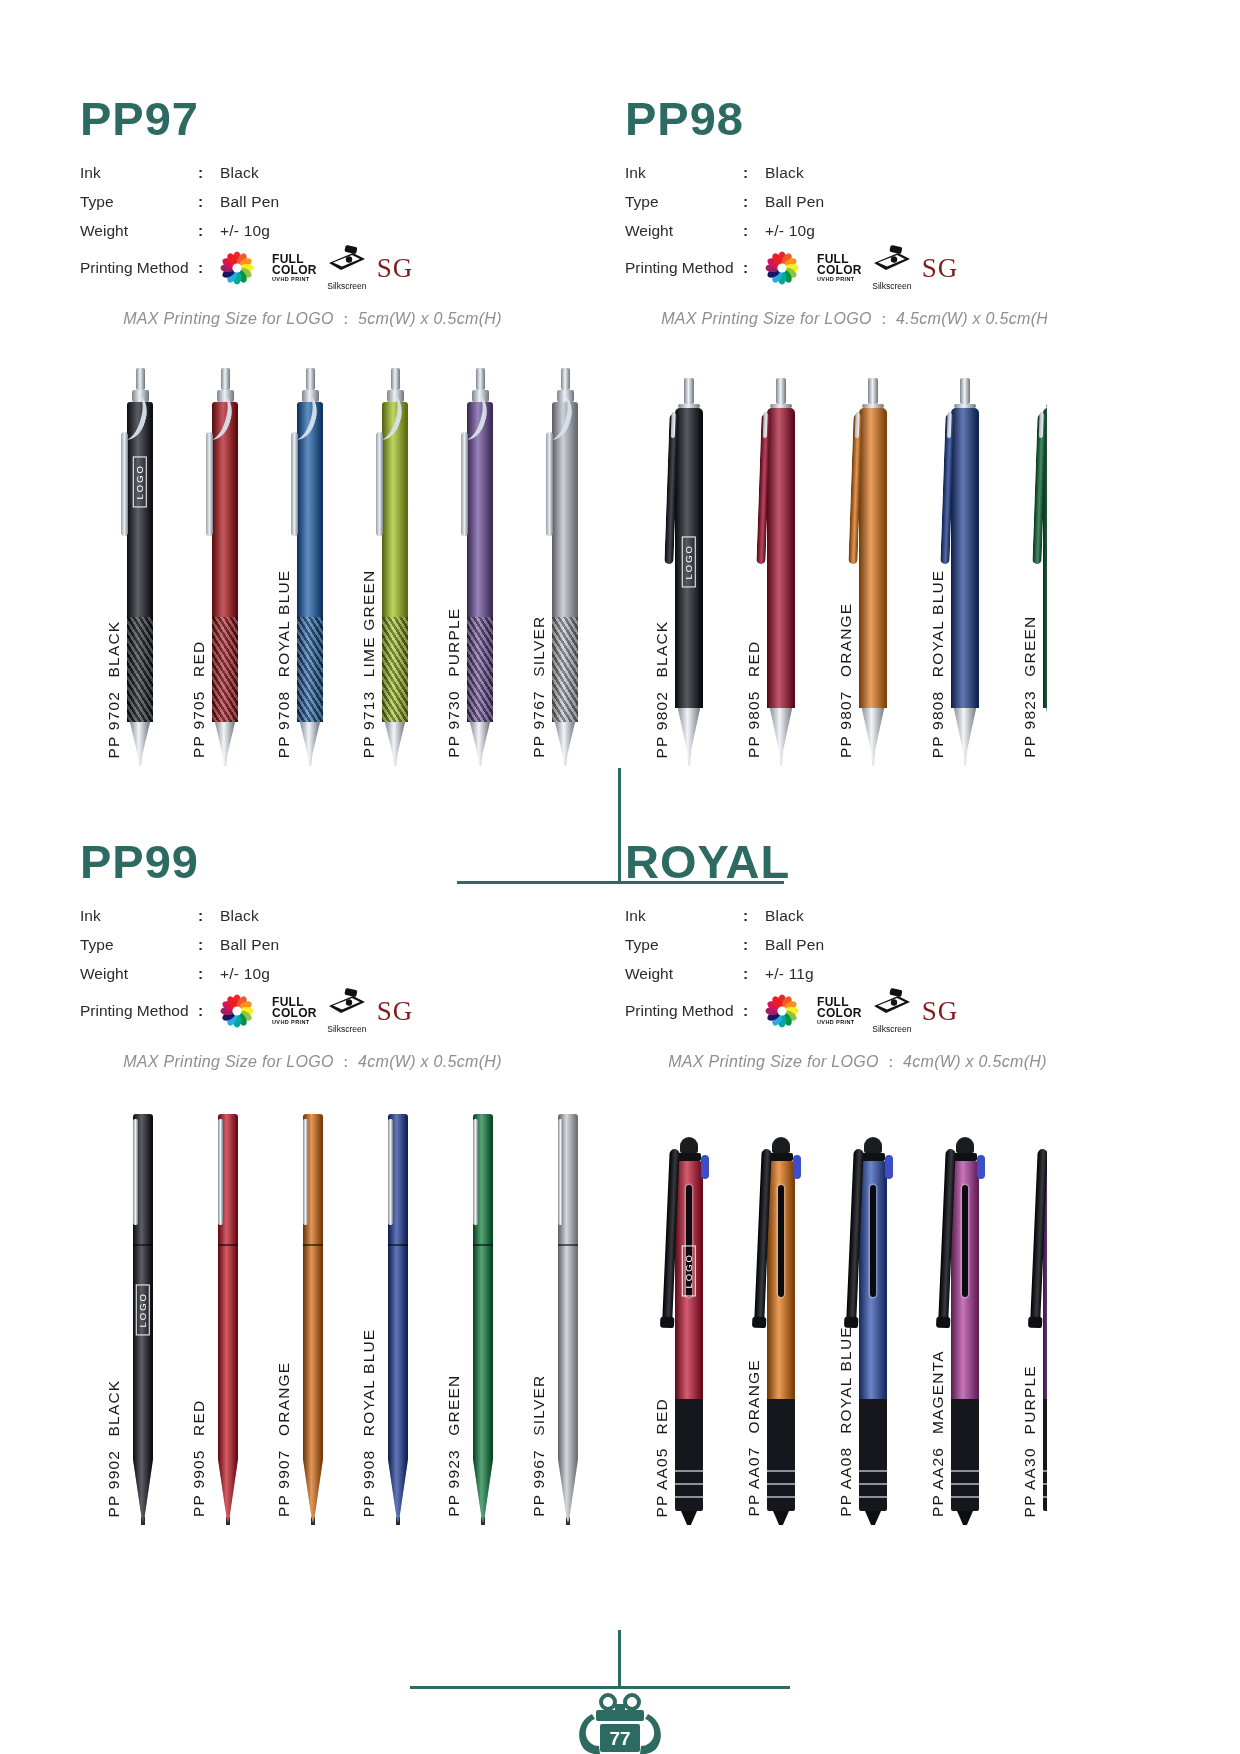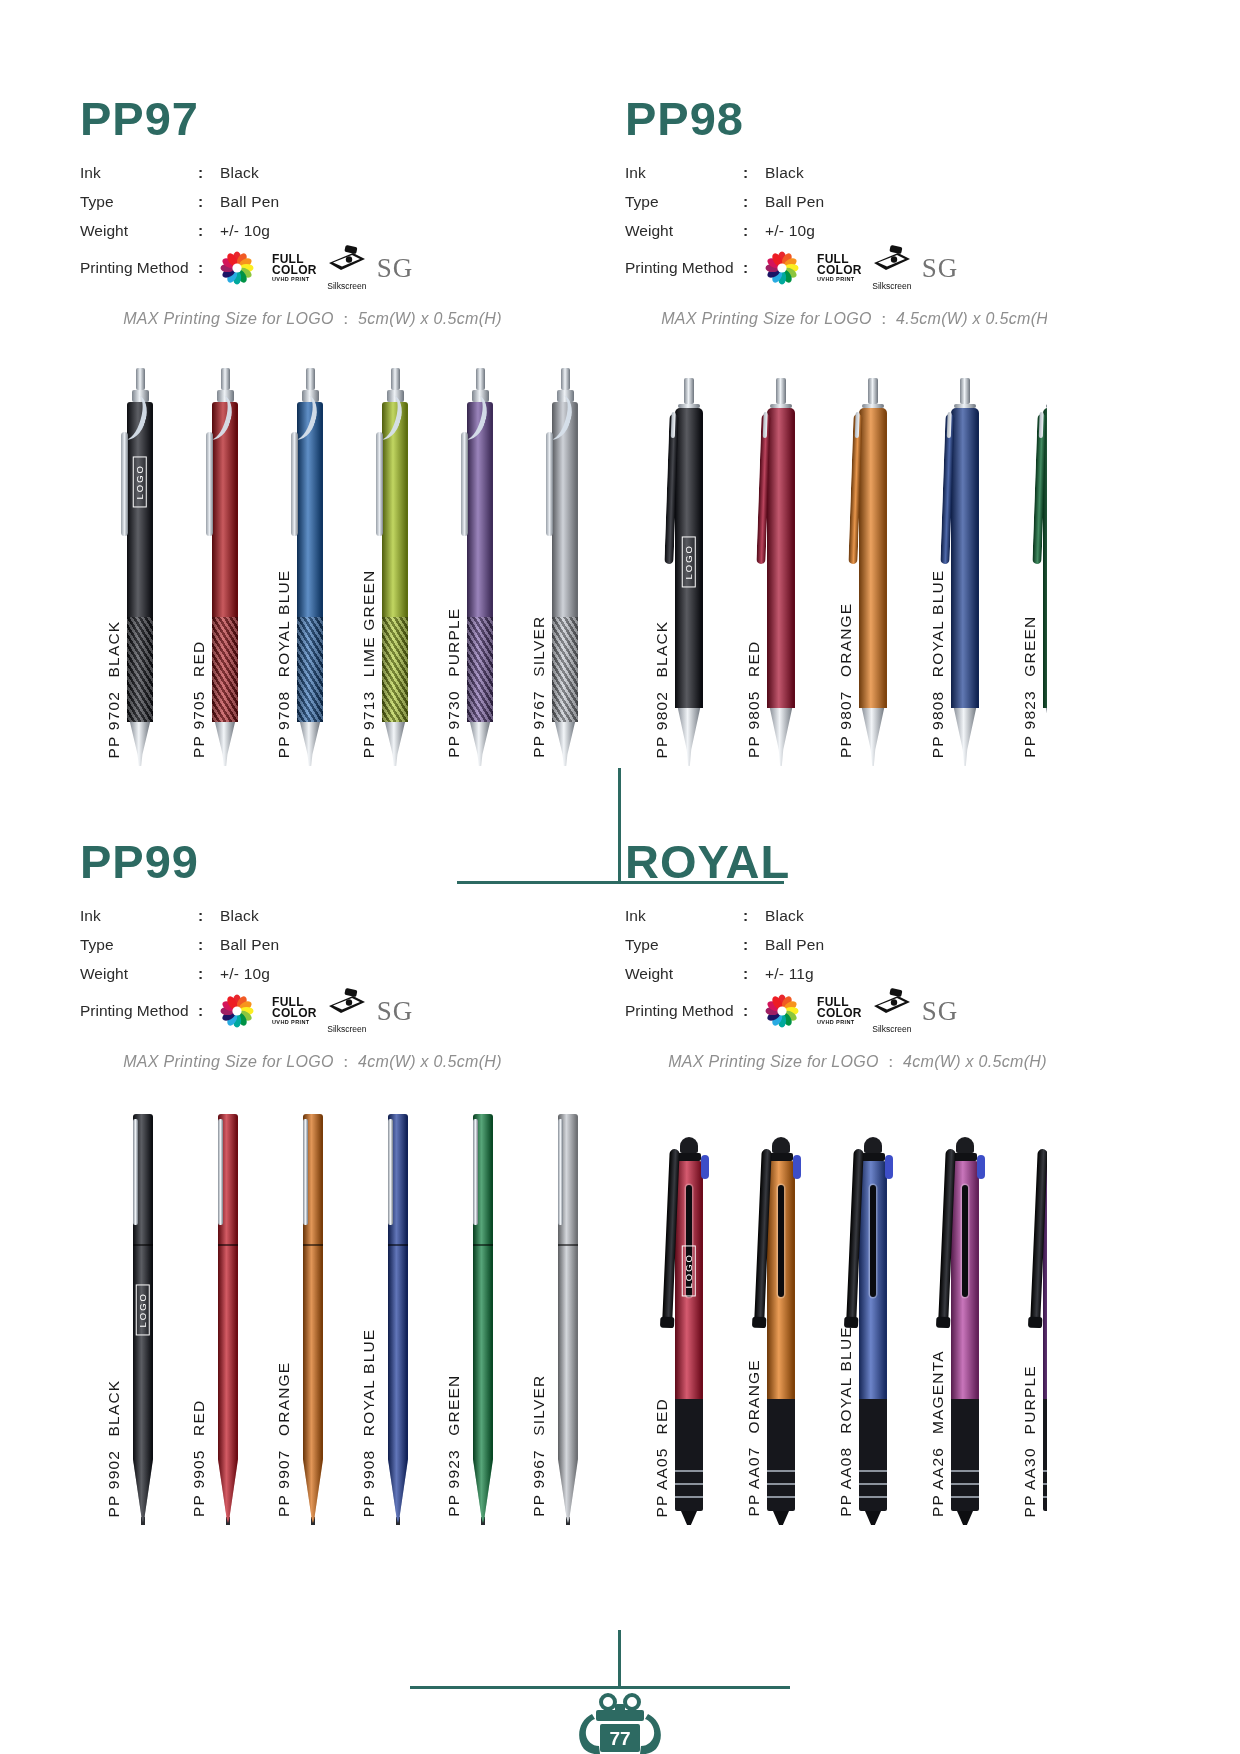--- a/index.html
+++ b/index.html
@@ -17,21 +17,21 @@
   .spec-value{letter-spacing:.2px;}
 
   
   .pm-icons{display:flex;align-items:center;gap:10px;}
   .fullcolor{display:flex;align-items:center;gap:18px;}
   .fc-text{line-height:.92;color:#111;}
   .fc-text .l1,.fc-text .l2{font-size:12px;font-weight:900;letter-spacing:.3px;display:block;}
   .fc-text .sub{font-size:5.5px;font-weight:bold;letter-spacing:.4px;display:block;margin-top:1px;}
   .silk{display:flex;flex-direction:column;align-items:center;line-height:1;}
   .silk .silk-label{font-size:8.5px;color:#111;margin-top:11px;}
-  .sg-label{font-family:"Liberation Serif", serif;font-size:27px;color:#737373;letter-spacing:1px;}
+  .sg-label{font-family:"Liberation Serif", serif;font-size:27px;color:#7f1d1d;letter-spacing:1px;}
 
   .maxline{margin-top:18px;text-align:center;font-style:italic;color:#8e8e8e;font-size:16px;letter-spacing:.3px;}
   .maxline .sep{margin:0 4px;font-style:normal;}
 
   
   .pens{position:relative;display:flex;align-items:flex-end;margin-top:34px;}
   .pens.h-top{height:402px;}
   .pens.h-bot{height:418px;}
   .pen-slot{position:relative;height:100%;display:flex;align-items:flex-end;justify-content:flex-end;}
   .pens.n6 .pen-slot{flex:0 0 73px;padding-right:12px;}

